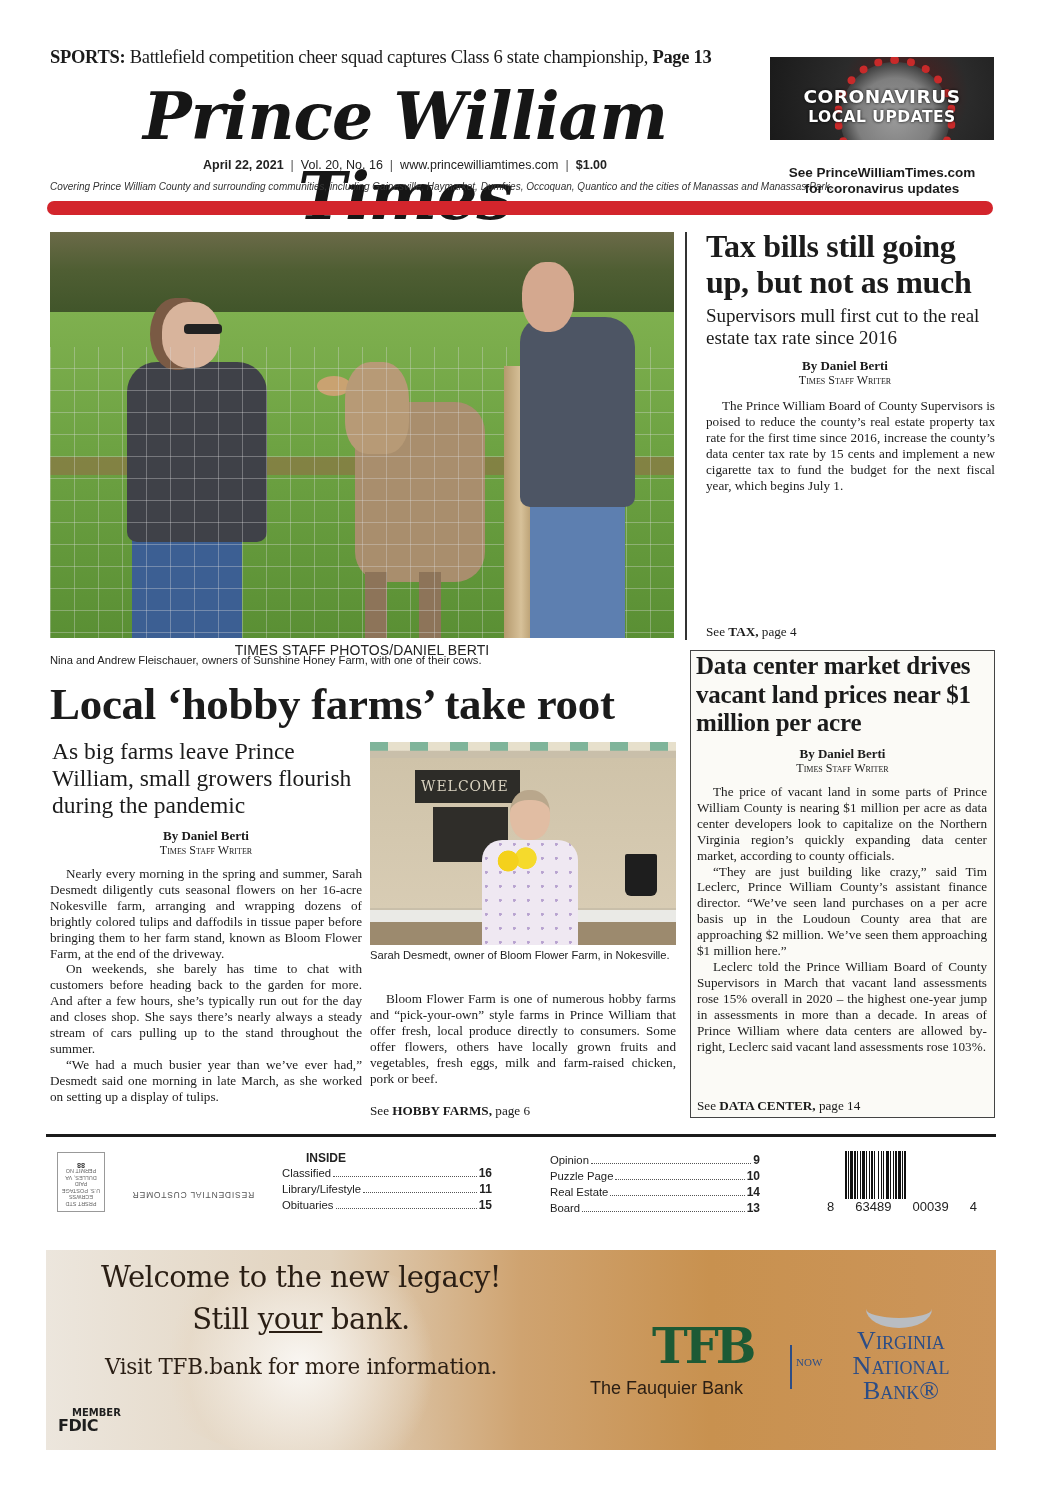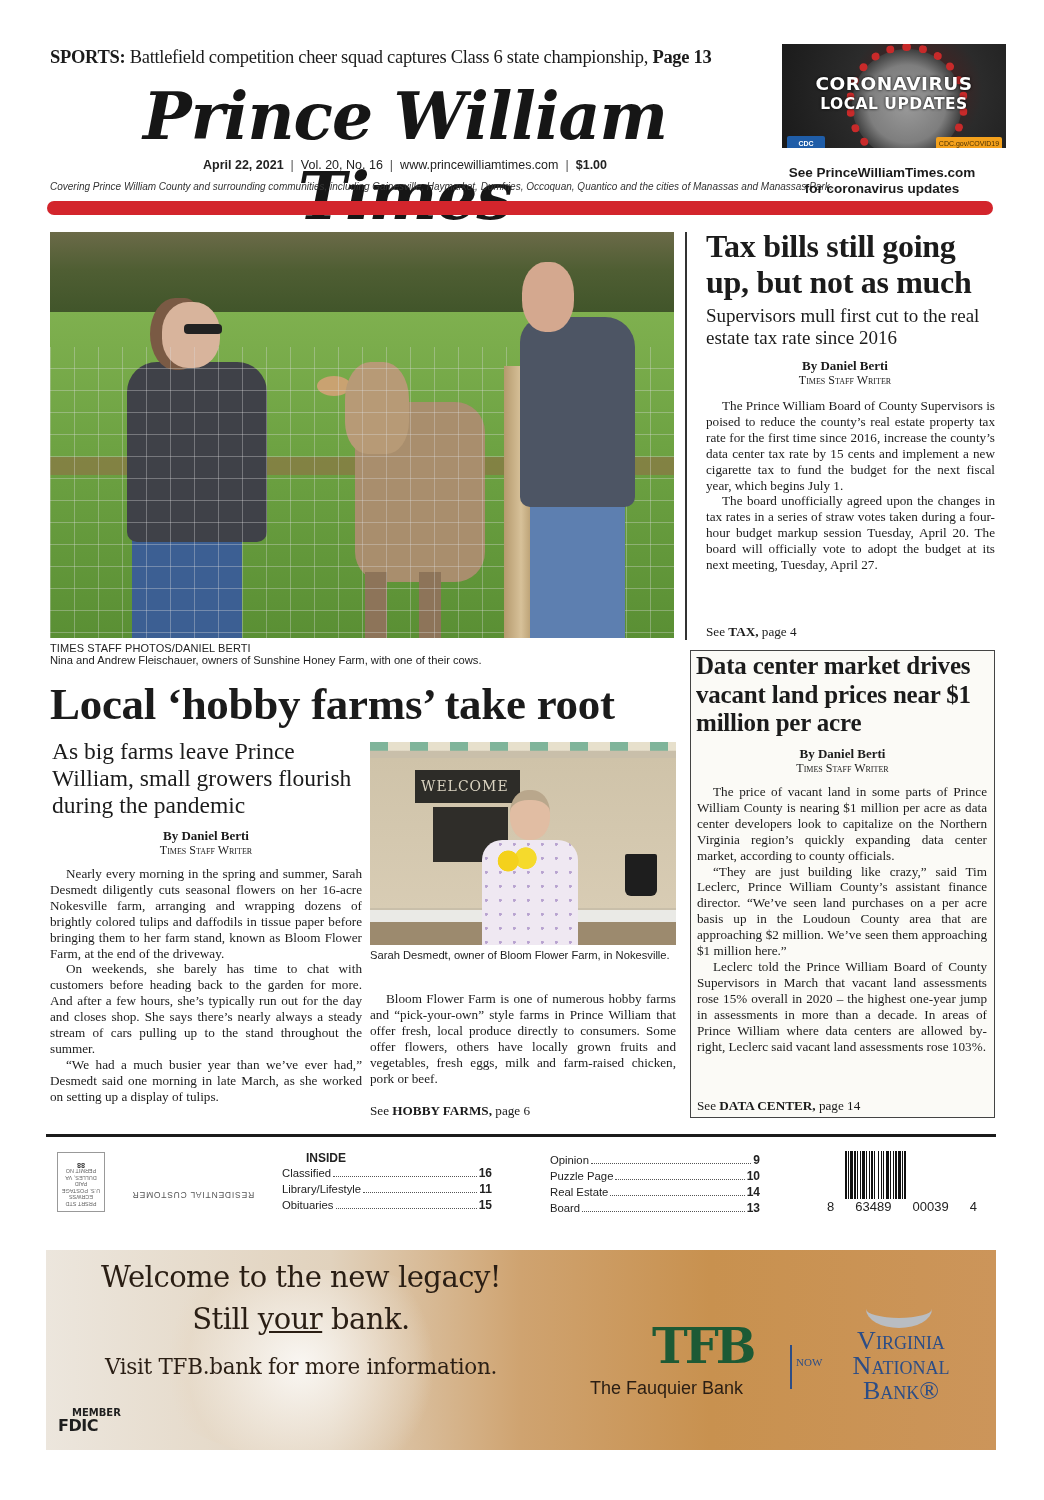--- a/index.html
+++ b/index.html
@@ -10,21 +10,21 @@
   .teaser { left: 50px; top: 47px; width: 710px; font-size: 18.5px; letter-spacing: -0.3px; white-space: nowrap; }
   .teaser b { font-weight: bold; }
   .logo { left: 50px; top: 76px; width: 710px; height: 80px; font-family: "DejaVu Serif", serif; font-weight: bold; font-size: 66px; letter-spacing: -1px; line-height: 80px; text-align: center; color: #161616; transform: scaleX(0.98); font-style: italic; }
   .infoline { left: 50px; top: 158px; width: 710px; text-align: center; font-family: "Liberation Sans", sans-serif; font-size: 12.5px; color: #222; }
   .infoline .sep { margin: 0 7px; color: #555; }
   .infoline b { font-weight: bold; }
   .coverage { left: 50px; top: 181px; width: 710px; text-align: center; font-family: "Liberation Sans", sans-serif; font-style: italic; font-size: 10px; color: #333; white-space: nowrap; }
   .redbar { left: 47px; top: 201px; width: 946px; height: 14px; background: #d3252c; border-radius: 7px; }
 
   
-  .covid { left: 770px; top: 44px; width: 224px; height: 104px; background: radial-gradient(circle at 60% 45%, #5a1b1b 0%, #2b2b2b 45%, #1a1a1a 100%); overflow: hidden; margin-left: 12px; }
+  .covid { left: 770px; top: 57px; width: 224px; height: 83px; background: radial-gradient(circle at 60% 45%, #5a1b1b 0%, #2b2b2b 45%, #1a1a1a 100%); overflow: hidden; }
   .virus { position: absolute; left: 70px; top: 5px; width: 110px; height: 110px; border-radius: 50%; background: radial-gradient(circle, #9b9b9b 0%, #7e7e7e 50%, #3a3a3a 72%, transparent 74%); }
   .virus::after { content: ""; position: absolute; inset: -6px; border-radius: 50%; border: 8px dotted #c82a2a; }
   .covid-title { position: absolute; left: 0; top: 30px; width: 100%; text-align: center; color: #fff; font-family: "DejaVu Sans", sans-serif; font-weight: bold; font-size: 18.5px; line-height: 20px; letter-spacing: 0.5px; text-shadow: 0 0 3px #000; }
   .covid-title .l2 { font-size: 15.5px; }
   .cdc { position: absolute; left: 5px; top: 92px; width: 38px; height: 16px; background: #1f5da8; color: #fff; font-size: 7px; font-family: "Liberation Sans", sans-serif; font-weight: bold; text-align: center; line-height: 16px; border-radius: 2px; }
   .cdc-url { position: absolute; right: 4px; top: 93px; width: 66px; height: 14px; background: #f4a11c; color: #4a3000; font-family: "Liberation Sans", sans-serif; font-size: 7px; text-align: center; line-height: 14px; border-radius: 2px; }
   .covid-caption { left: 770px; top: 165px; width: 224px; text-align: center; font-family: "Liberation Sans", sans-serif; font-weight: bold; font-size: 13.5px; line-height: 16px; color: #1b1b1b; }
 
   
   .photo-main { left: 50px; top: 232px; width: 624px; height: 406px; overflow: hidden; background: #5d8a3a; }
@@ -41,21 +41,21 @@
   .pm-woman .legs { position: absolute; left: 10px; top: 230px; width: 110px; height: 110px; background: #3c5f93; }
   .pm-man { position: absolute; left: 450px; top: 30px; width: 140px; height: 376px; }
   .pm-man .head { position: absolute; left: 22px; top: 0; width: 52px; height: 70px; border-radius: 45%; background: #d4a88f; }
   .pm-man .body { position: absolute; left: 20px; top: 55px; width: 115px; height: 190px; border-radius: 25px 30px 10px 10px; background: #4d5564; }
   .pm-man .legs { position: absolute; left: 30px; top: 240px; width: 95px; height: 140px; background: #5d7fb0; }
   .pm-cow { position: absolute; left: 285px; top: 130px; width: 150px; height: 276px; }
   .pm-cow .head { position: absolute; left: 10px; top: 0; width: 64px; height: 92px; border-radius: 40% 40% 35% 35%; background: #b79a76; }
   .pm-cow .ear { position: absolute; left: -18px; top: 14px; width: 34px; height: 20px; border-radius: 50%; background: #c9a271; }
   .pm-cow .body { position: absolute; left: 20px; top: 40px; width: 130px; height: 180px; border-radius: 30px; background: #a98e6d; }
   .pm-cow .legs { position: absolute; left: 30px; top: 210px; width: 90px; height: 66px; background: linear-gradient(90deg, #8d7459 0 25%, transparent 25% 60%, #8d7459 60% 85%, transparent 85%); }
-  .photo-credit { left: 50px; top: 642px; width: 624px; text-align: left; font-family: "Liberation Sans", sans-serif; font-size: 11px; color: #222; letter-spacing: 0.1px; }
+  .photo-credit { left: 50px; top: 642px; width: 624px; text-align: center; font-family: "Liberation Sans", sans-serif; font-size: 14px; color: #222; letter-spacing: 0.1px; }
   .photo-caption { left: 50px; top: 654px; width: 630px; font-family: "Liberation Sans", sans-serif; font-size: 11.2px; color: #222; }
 
   .main-headline { left: 50px; top: 678px; width: 630px; font-family: "Liberation Serif", serif; font-weight: bold; font-size: 45px; line-height: 52px; letter-spacing: -0.3px; white-space: nowrap; }
   .main-deck { left: 52px; top: 738px; width: 310px; font-size: 23.5px; line-height: 27px; color: #1b1b1b; }
   .byline { text-align: center; font-size: 13px; line-height: 14px; }
   .byline b { font-weight: bold; display: block; }
   .byline .role { font-variant: small-caps; font-size: 12px; display: block; }
   .main-byline { left: 50px; top: 829px; width: 312px; }
   .body-text { font-size: 13.2px; line-height: 15.9px; text-align: justify; color: #1b1b1b; }
   .body-text p { text-indent: 16px; }
@@ -220,21 +220,20 @@
 
 <div class="abs vrule-right"></div>
 <div class="abs tax-headline">Tax bills still going up, but not as much</div>
 <div class="abs tax-deck">Supervisors mull first cut to the real estate tax rate since 2016</div>
 <div class="abs byline tax-byline">
   <b>By Daniel Berti</b>
   <span class="role">Times Staff Writer</span>
 </div>
 <div class="abs body-text tax-body">
   <p>The Prince William Board of County Supervisors is poised to reduce the county’s real estate property tax rate for the first time since 2016, increase the county’s data center tax rate by 15 cents and implement a new cigarette tax to fund the budget for the next fiscal year, which begins July 1.</p>
-  <p>The board unofficially agreed upon the changes in tax rates in a series of straw votes taken during a four-hour budget markup session Tuesday, April 20. The board will officially vote to adopt the budget at its next meeting, Tuesday, April 27.</p>
 </div>
 <div class="abs see-line jump-tax">
   <span>See </span><b>TAX,</b><span> page 4</span>
 </div>
 
 <div class="abs dc-box"></div>
 <div class="abs dc-headline">Data center market drives vacant land prices near $1 million per acre</div>
 <div class="abs byline dc-byline">
   <b>By Daniel Berti</b>
   <span class="role">Times Staff Writer</span>

